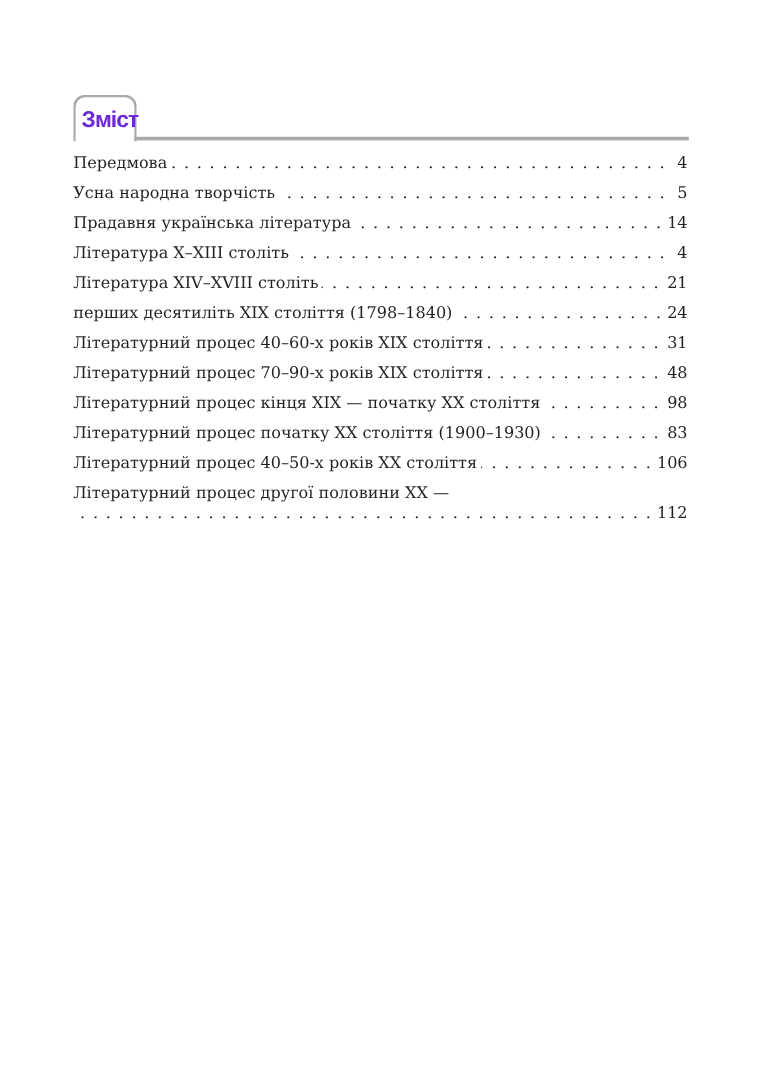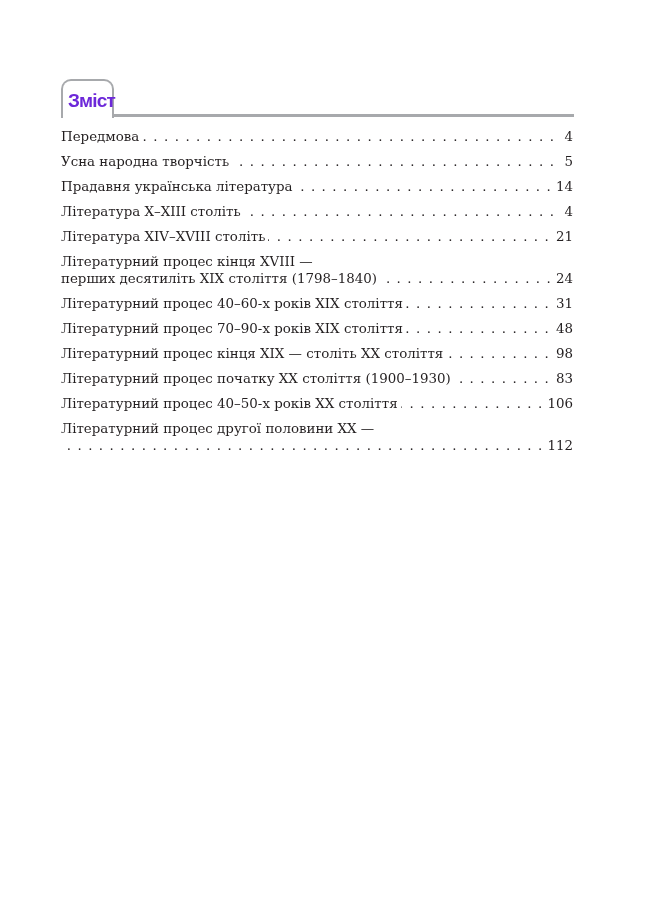--- a/index.html
+++ b/index.html
@@ -144,21 +144,20 @@
     </div>
   </li>
   <li class="entry wide-gap">
     <div class="line">
       <span class="text">Література XIV–XVIII століть</span>
       <span class="leader"></span>
       <span class="page">21</span>
     </div>
   </li>
   <li class="entry">
-    <span class="first-line">Літературний процес кінця XVIII —</span>
     <div class="line">
       <span class="text">перших десятиліть XIX століття (1798–1840)</span>
       <span class="leader"></span>
       <span class="page">24</span>
     </div>
   </li>
   <li class="entry wide-gap">
     <div class="line">
       <span class="text">Літературний процес 40–60-х років XIX століття</span>
       <span class="leader"></span>
@@ -167,21 +166,21 @@
   </li>
   <li class="entry wide-gap">
     <div class="line">
       <span class="text">Літературний процес 70–90-х років XIX століття</span>
       <span class="leader"></span>
       <span class="page">48</span>
     </div>
   </li>
   <li class="entry wide-gap">
     <div class="line">
-      <span class="text">Літературний процес кінця XIX — століть XX століття</span>
+      <span class="text">Літературний процес кінця XIX — початку XX століття</span>
       <span class="leader"></span>
       <span class="page">98</span>
     </div>
   </li>
   <li class="entry wide-gap">
     <div class="line">
       <span class="text">Літературний процес початку XX століття (1900–1930)</span>
       <span class="leader"></span>
       <span class="page">83</span>
     </div>

